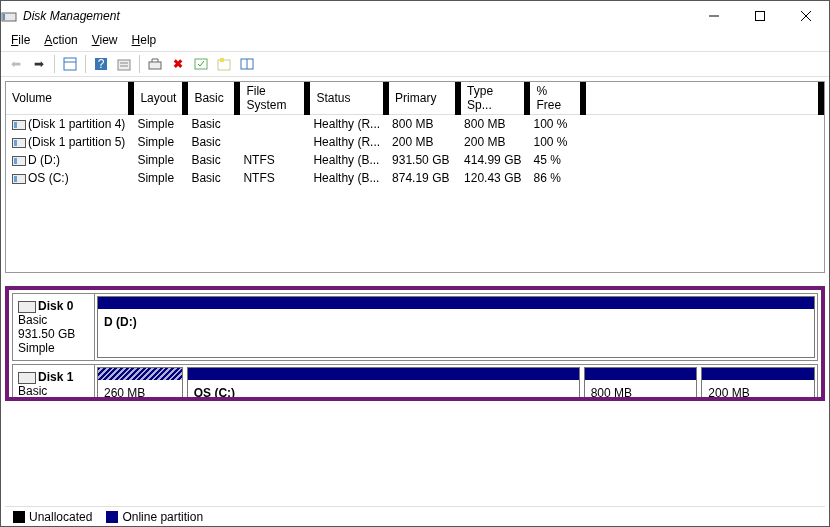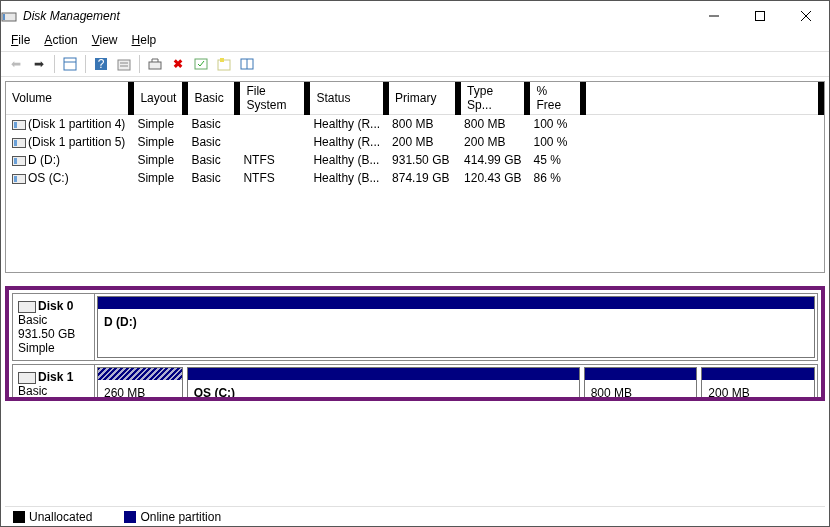--- a/index.html
+++ b/index.html
@@ -27,21 +27,21 @@
   .diskrow { display: flex; border: 1px solid #888; margin: 3px; }
   .diskinfo { width: 82px; padding: 5px; border-right: 1px solid #888; background:#fff;}
   .diskinfo .diskicon{width:18px;height:12px;border:1px solid #555;background:#eee;display:inline-block;margin-right:2px;vertical-align:middle;}
   .diskinfo .name{font-weight:bold;}
   .partitions { flex: 1; display: flex; }
   .partition { border: 1px solid #777; margin: 2px; display:flex;flex-direction:column; }
   .partition .stripe { height: 12px; background: #000080; }
   .partition.hatched .stripe{background:repeating-linear-gradient(135deg,#000080 0,#000080 2px,#b0b0d0 2px,#b0b0d0 4px);}
   .partition .body { padding: 6px; font-size: 11px; line-height:14px; flex:1;}
   .partition .ptitle{font-weight:bold;}
-  .footer { height: 20px; display:flex; align-items:center; padding:8px 8px; gap:32px; border-top:1px solid #e0e0e0; margin:0 4px;}
+  .footer { height: 20px; display:flex; align-items:center; padding:8px 8px; gap:14px; border-top:1px solid #e0e0e0; margin:0 4px;}
   .swatch{display:inline-block;width:12px;height:12px;margin-right:4px;vertical-align:middle;}
   .sw-black{background:#000;}
   .sw-navy{background:#000080;}
   .arrow-dis{color:#bbb;}
   .arrow{color:#333;}
   .xicon{color:#d00;font-weight:bold;}
 </style>
 </head>
 <body>
 

